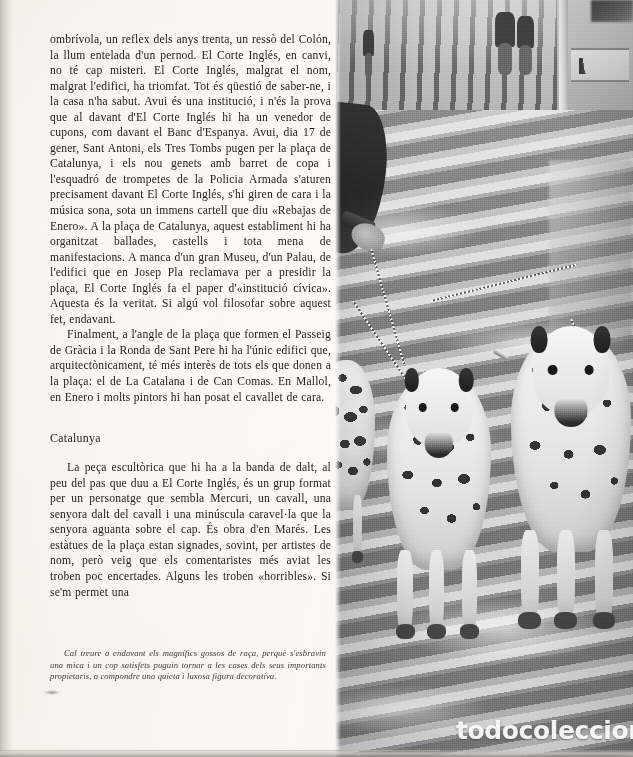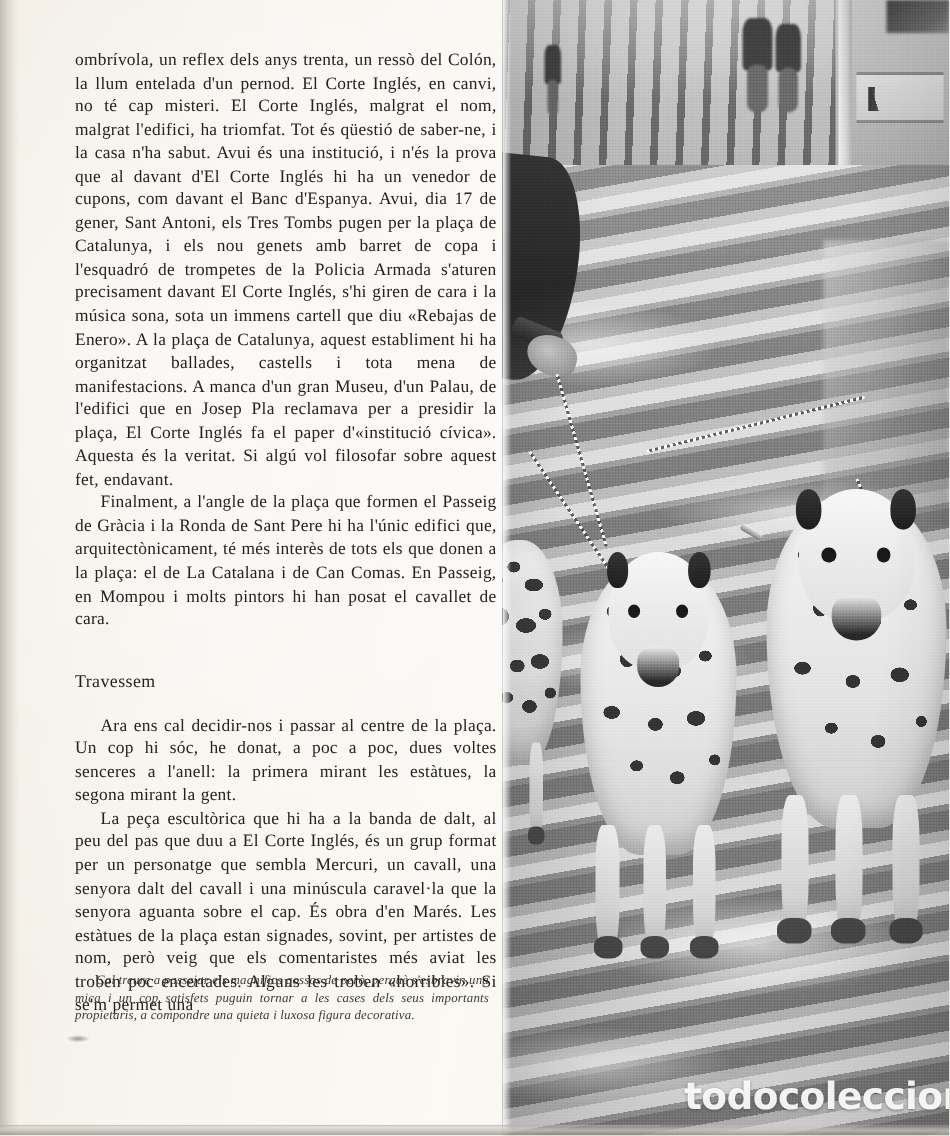--- a/index.html
+++ b/index.html
@@ -428,30 +428,29 @@
       </div>
 
       <div class="ph-grain"></div>
       <div class="ph-vignette"></div>
       <div class="ph-white-frame"></div>
     </div>
   </div>
 
   <div class="text-col">
     <p class="para">ombrívola, un reflex dels anys trenta, un ressò del Colón, la llum entelada d'un pernod. El Corte Inglés, en canvi, no té cap misteri. El Corte Inglés, malgrat el nom, malgrat l'edifici, ha triomfat. Tot és qüestió de saber-ne, i la casa n'ha sabut. Avui és una institució, i n'és la prova que al davant d'El Corte Inglés hi ha un venedor de cupons, com davant el Banc d'Espanya. Avui, dia 17 de gener, Sant Antoni, els Tres Tombs pugen per la plaça de Catalunya, i els nou genets amb barret de copa i l'esquadró de trompetes de la Policia Armada s'aturen precisament davant El Corte Inglés, s'hi giren de cara i la música sona, sota un immens cartell que diu «Rebajas de Enero». A la plaça de Catalunya, aquest establiment hi ha organitzat ballades, castells i tota mena de manifestacions. A manca d'un gran Museu, d'un Palau, de l'edifici que en Josep Pla reclamava per a presidir la plaça, El Corte Inglés fa el paper d'«institució cívica». Aquesta és la veritat. Si algú vol filosofar sobre aquest fet, endavant.</p>
-    <p class="para indent">Finalment, a l'angle de la plaça que formen el Passeig de Gràcia i la Ronda de Sant Pere hi ha l'únic edifici que, arquitectònicament, té més interès de tots els que donen a la plaça: el de La Catalana i de Can Comas. En Passeig, en Mompou i molts pintors hi han posat el cavallet de cara.</p>
-
-    <h2 class="section-head">Travessem</h2>
-
-    <p class="para indent">Ara ens cal decidir-nos i passar al centre de la plaça. Un cop hi sóc, he donat, a poc a poc, dues voltes senceres a l'anell: la primera mirant les estàtues, la segona mirant la gent.</p>
+    <p class="para indent">Finalment, a l'angle de la plaça que formen el Passeig de Gràcia i la Ronda de Sant Pere hi ha l'únic edifici que, arquitectònicament, té més interès de tots els que donen a la plaça: el de La Catalana i de Can Comas. En Mallol, en Enero i molts pintors hi han posat el cavallet de cara.</p>
+
+    <h2 class="section-head">Catalunya</h2>
+
     <p class="para indent">La peça escultòrica que hi ha a la banda de dalt, al peu del pas que duu a El Corte Inglés, és un grup format per un personatge que sembla Mercuri, un cavall, una senyora dalt del cavall i una minúscula caravel·la que la senyora aguanta sobre el cap. És obra d'en Marés. Les estàtues de la plaça estan signades, sovint, per artistes de nom, però veig que els comentaristes més aviat les troben poc encertades. Alguns les troben «horribles». Si se'm permet una</p>
   </div>
 
   <div class="caption-block">
-    <p class="caption">Cal treure a passejar els magnífics gossos de però, perquè s'esbravin una mica i un cop satisfets puguin tornar a les cases dels seus importants propietaris, a compondre una quieta i luxosa figura decorativa.</p>
+    <p class="caption">Cal treure a endavant els magnífics gossos de raça, perquè s'esbravin una mica i un cop satisfets puguin tornar a les cases dels seus importants propietaris, a compondre una quieta i luxosa figura decorativa.</p>
   </div>
 
   <div class="scan-top-speck"></div>
   <div class="scan-hairline"></div>
   <div class="scan-bottom-edge"></div>
 
   <div class="watermark">todocoleccion</div>
 </div>
 
 </body></html>

